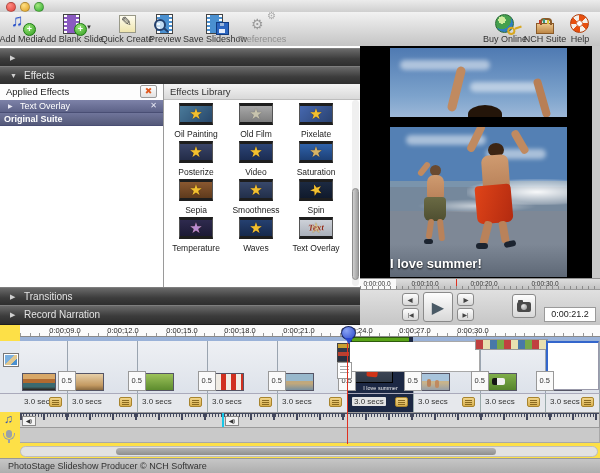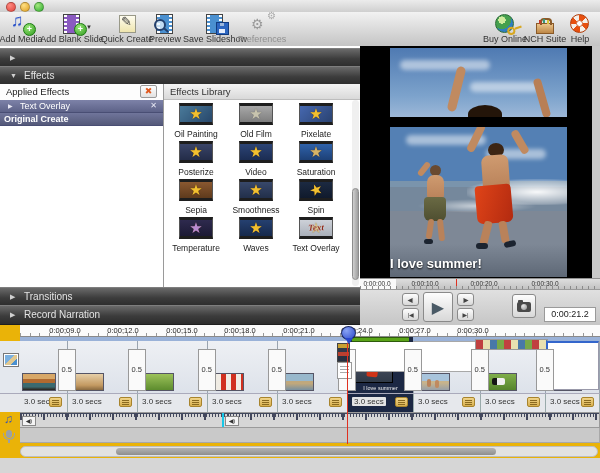--- a/index.html
+++ b/index.html
@@ -158,21 +158,21 @@
   .t-sm{width:17px;height:13px;line-height:12px;}
   .t-play{left:63px;top:2px;width:30px;height:30px;font-size:16px;line-height:29px;color:#4a5a66;}
   .t-cam{left:152px;top:4px;width:24px;height:24px;}
   .cam-body{position:absolute;left:4px;top:7px;width:14px;height:10px;background:#4a4a4a;border-radius:2px;}
   .cam-body::after{content:"";position:absolute;left:4px;top:2px;width:6px;height:6px;border-radius:50%;
     background:radial-gradient(circle at 35% 30%,#e8e8e8,#909090);}
   .cam-body::before{content:"";position:absolute;left:1px;top:-2px;width:5px;height:3px;background:#4a4a4a;border-radius:1px;}
   .timebox{position:absolute;right:4px;top:17px;width:50px;height:13px;background:#fff;border:1px solid #9a9a9a;
     font-size:9px;line-height:13px;text-align:center;color:#222;}
   
-  .tlarea{position:absolute;left:0;top:325px;width:600px;height:133px;background:#eab308;}
+  .tlarea{position:absolute;left:0;top:325px;width:600px;height:133px;background:#fde047;}
   .ruler{position:absolute;left:20px;top:0;width:580px;height:12px;background:#fbfbfb;border-bottom:1px solid #8a8a8a;
     box-sizing:border-box;}
   .ruler::after{content:"";position:absolute;left:0;bottom:0;width:100%;height:3px;
     background:repeating-linear-gradient(90deg,#999 0 1px,transparent 1px 9.7px);}
   .ruler-lbl{position:absolute;top:1px;font-size:7.5px;color:#222;transform:translateX(-50%);white-space:nowrap;}
   .blueband{position:absolute;left:20px;top:12px;width:580px;height:4px;background:#9ab2d8;border-bottom:1px solid #7890b8;}
   .slides{position:absolute;left:0;top:16px;width:600px;height:52px;background:#e4e8ee;}
   .tl-slide{position:absolute;top:0;height:52px;background:linear-gradient(#eef0f4,#dde2ea);
     border-right:1px solid #9aa4b0;box-sizing:border-box;}
   .tl-slide.sel{background:#1c2844;}
@@ -190,21 +190,21 @@
   .th-beach-pair{background:linear-gradient(#a8c4dc 0 45%,#c8b48c 45% 55%,#98a0a8);}
   .th-beach-pair::after{content:"";position:absolute;left:10px;top:5px;width:4px;height:8px;background:#b9825a;
     box-shadow:8px 1px #c08a60;border-radius:2px;}
   .th-cows{background:linear-gradient(#7fae4a,#55842c);}
   .th-cows::after{content:"";position:absolute;left:8px;top:4px;width:13px;height:7px;border-radius:2px;
     background:linear-gradient(90deg,#151515 0 40%,#efefef 40%);}
   .th-puppy{background:linear-gradient(#8cb858,#629334);}
   .th-puppy::after{content:"";position:absolute;left:13px;top:5px;width:11px;height:8px;background:#ece4cc;
     border-radius:50% 50% 40% 40%;}
   .trans-badge{position:absolute;right:-9px;bottom:2px;background:#fafafa;border:1px solid #999;
-    font-size:7.5px;color:#333;padding:15px 3px;line-height:10px;z-index:5;}
+    font-size:7.5px;color:#333;padding:4px 3px;line-height:10px;z-index:5;}
   .secsrow{position:absolute;left:0;top:68px;width:600px;height:18px;background:#e6e8ec;border-top:1px solid #aab;}
   .sec-cell{position:absolute;top:0;height:18px;border-right:1px solid #9aa;box-sizing:border-box;}
   .sec-cell.sel{background:#1c2844;}
   .dur-lbl{position:absolute;left:4px;top:3px;font-size:8px;color:#333;background:transparent;}
   .sec-cell.sel .dur-lbl{background:#e4e4e4;padding:0 2px;border-radius:1px;}
   .dur-btn{position:absolute;right:5px;top:3px;width:13px;height:10px;border:1px solid #a8842c;border-radius:2px;
     background:linear-gradient(#f0d488,#d8b050);padding:0;}
   .dur-btn::after{content:"";position:absolute;left:2px;top:2px;right:2px;height:5px;
     background:repeating-linear-gradient(#8a6a20 0 1px,transparent 1px 2px);}
   .greenbar{position:absolute;left:348px;top:12px;width:65px;height:5px;background:#5aa418;border:1px solid #2e5c0c;
@@ -348,21 +348,21 @@
           <button class="del-btn">
             <span>✖</span>
           </button>
         </div>
         <div class="ae-row r1">
           <span class="tri2">▶</span>
           <span class="lbl">Text Overlay</span>
           <span class="x2">✕</span>
         </div>
         <div class="ae-row r2">
-          <span class="lbl2">Original Create</span>
+          <span class="lbl2">Original Suite</span>
         </div>
       </div>
       <div class="library">
         <div class="lib-hdr">Effects Library</div>
         <div class="lib-grid" id="lib-grid">
             <div class="fx-item"><span class="fx-thumb th-oil"><span class="fx-star">★</span></span><span class="fx-name">Oil Painting</span></div>
             <div class="fx-item"><span class="fx-thumb th-oldfilm"><span class="fx-star">★</span></span><span class="fx-name">Old Film</span></div>
             <div class="fx-item"><span class="fx-thumb th-pixelate"><span class="fx-star">★</span></span><span class="fx-name">Pixelate</span></div>
             <div class="fx-item"><span class="fx-thumb th-posterize"><span class="fx-star">★</span></span><span class="fx-name">Posterize</span></div>
             <div class="fx-item"><span class="fx-thumb th-ripple"><span class="fx-star">★</span></span><span class="fx-name">Video</span></div>
@@ -552,13 +552,16 @@
     </div>
     <div class="mictrack"></div>
     <div class="hscroll">
       <div class="hthumb"></div>
     </div>
     <div class="gut-slide"></div>
     <div class="gut-note">♫</div>
     <div class="gut-mic"></div>
   </div>
 
+  <div class="statusbar">
+    <span>PhotoStage Slideshow Producer © NCH Software</span>
+  </div>
 </div>
 
 </body></html>

